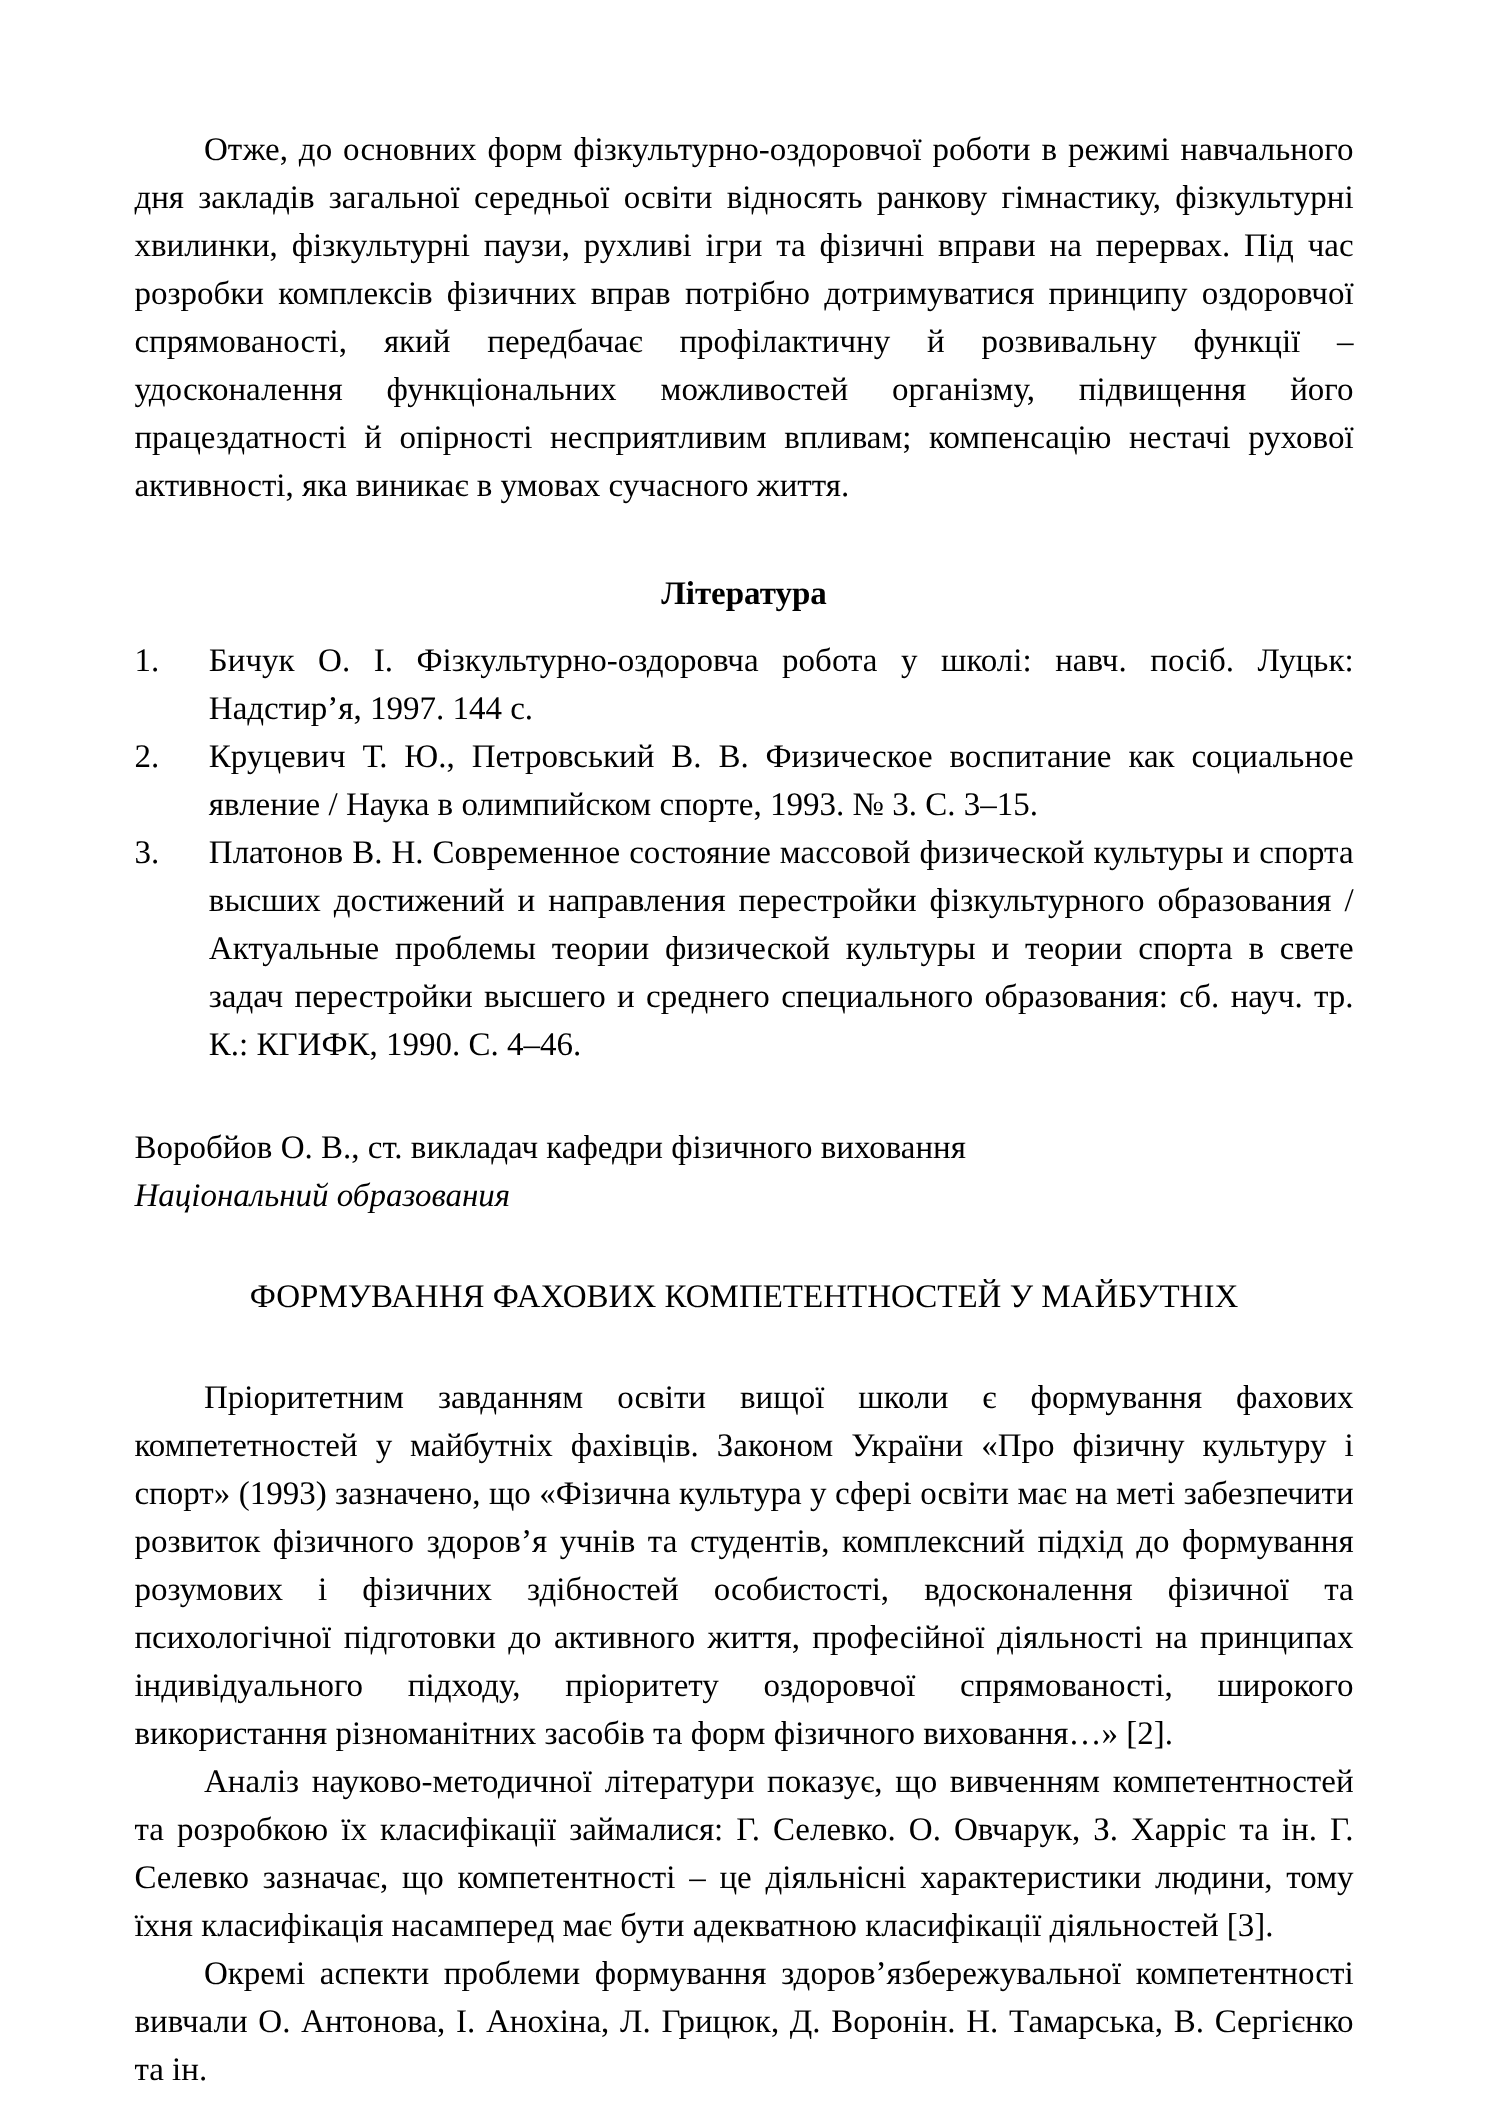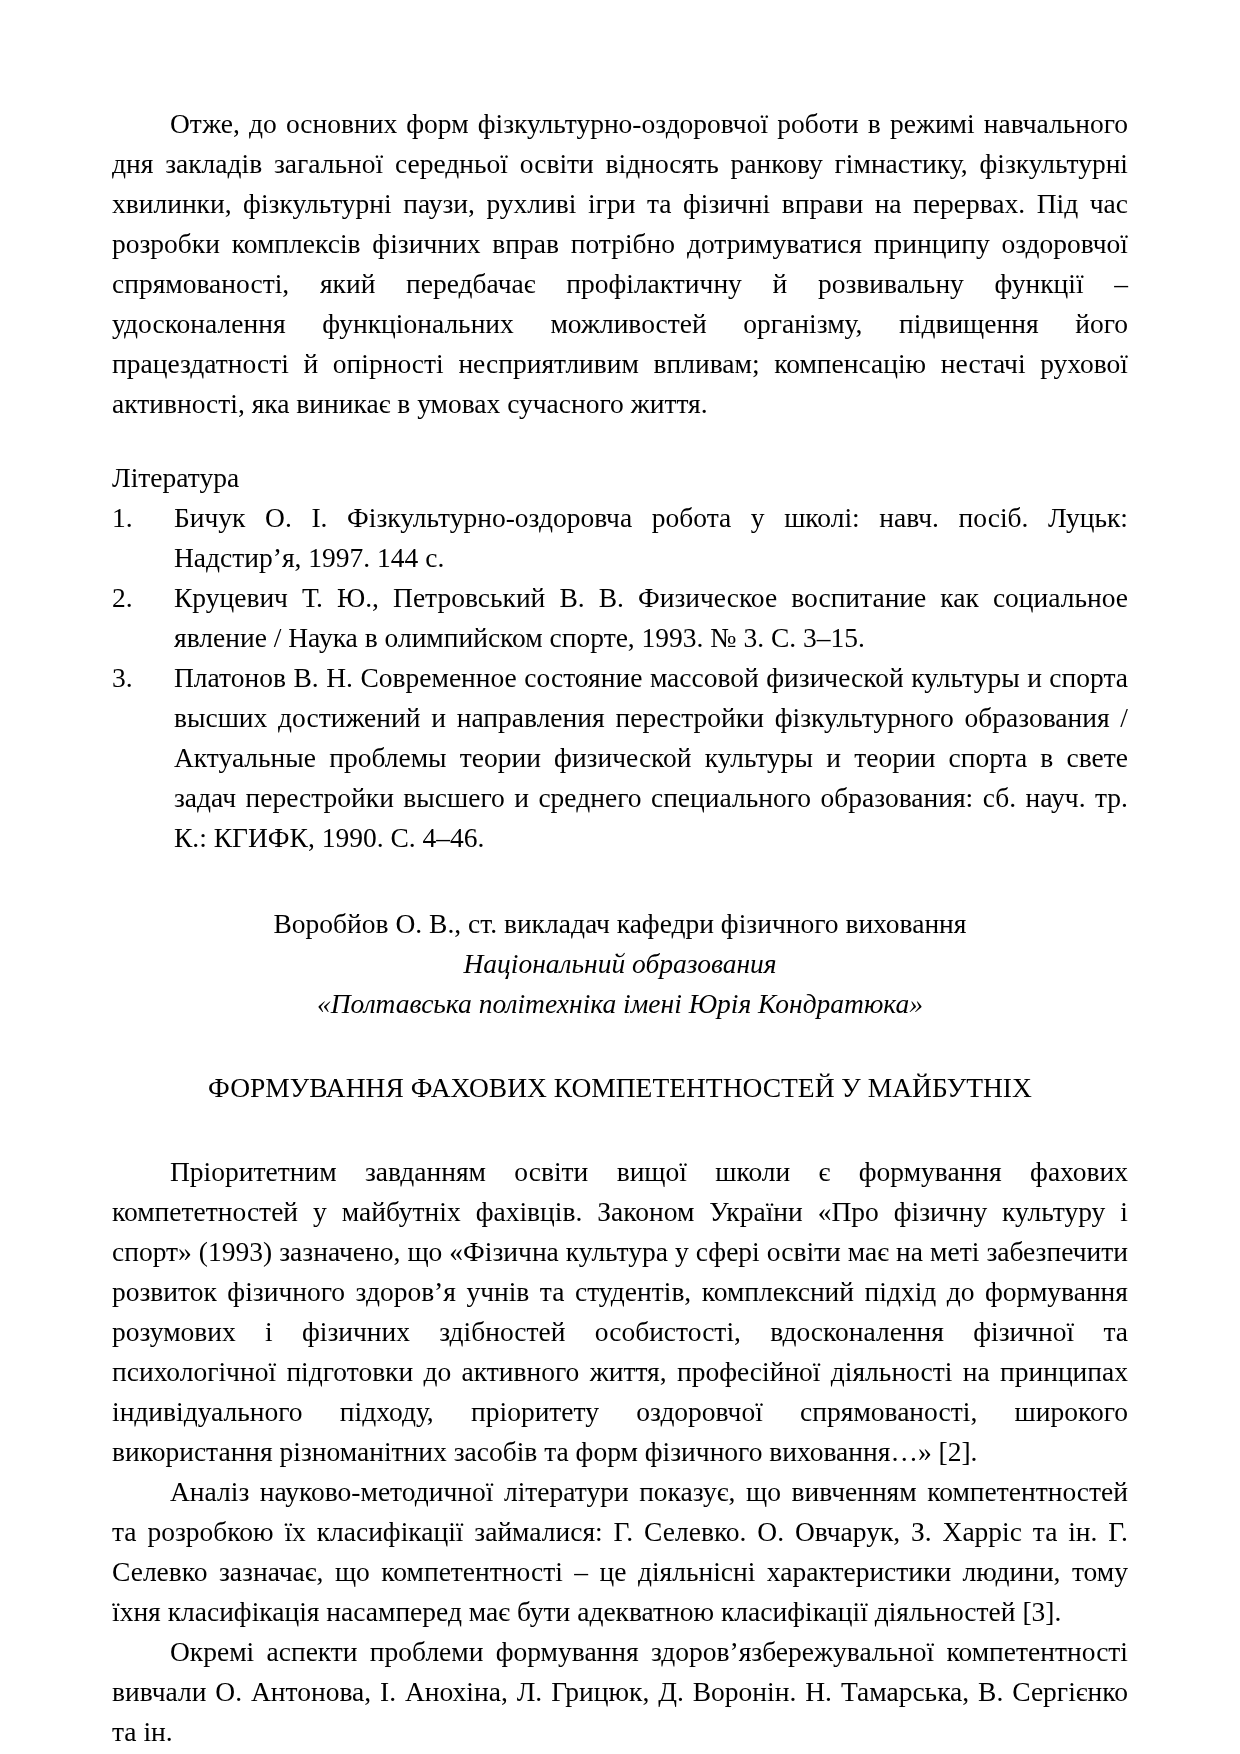--- a/index.html
+++ b/index.html
@@ -29,25 +29,25 @@
     line-height: 1.455;
     text-align: justify;
     text-indent: 58px;
     text-justify: inter-word;
     hyphens: none;
   }
   .spacer-md { height: 34px; }
   .spacer-lg { height: 46px; }
 
   h2.refs-heading {
-    margin: 0;
+    margin: 16px;
     font-size: 27.5px;
     line-height: 1.455;
-    font-weight: normal;
-    text-align: left;
+    font-weight: bold;
+    text-align: center;
   }
 
   ol.refs {
     margin: 0;
     padding: 0;
     list-style: none;
     counter-reset: refitem;
   }
   ol.refs > li {
     position: relative;
@@ -67,21 +67,21 @@
     text-align: left;
   }
   ol.refs > li .ref-text {
     display: block;
     margin-left: 31px;
   }
 
   .byline-block {
     font-size: 27.5px;
     line-height: 1.455;
-    text-align: center;
+    text-align: left;
   }
   .byline-line { display: block; }
   .byline-line.italic { font-style: italic; }
 
   h1.article-title {
     margin: 0;
     font-size: 27.5px;
     line-height: 1.30;
     font-weight: normal;
     text-align: center;
@@ -122,21 +122,20 @@
       <li>
         <span class="ref-text">Платонов В. Н. Современное состояние массовой физической культуры и спорта высших достижений и направления перестройки фізкультурного образования / Актуальные проблемы теории физической культуры и теории спорта в свете задач перестройки высшего и среднего специального образования: сб. науч. тр. К.: КГИФК, 1990. С. 4–46.</span>
       </li>
     </ol>
 
     <div class="spacer-lg"></div>
 
     <div class="byline-block">
       <span class="byline-line">Воробйов О. В., ст. викладач кафедри фізичного виховання</span>
       <span class="byline-line italic">Національний образования</span>
-      <span class="byline-line italic">«Полтавська політехніка імені Юрія Кондратюка»</span>
     </div>
 
     <div class="spacer-lg"></div>
 
     <h1 class="article-title">
       <span class="title-line">ФОРМУВАННЯ ФАХОВИХ КОМПЕТЕНТНОСТЕЙ У МАЙБУТНІХ</span>
     </h1>
 
     <div class="spacer-lg"></div>
 

